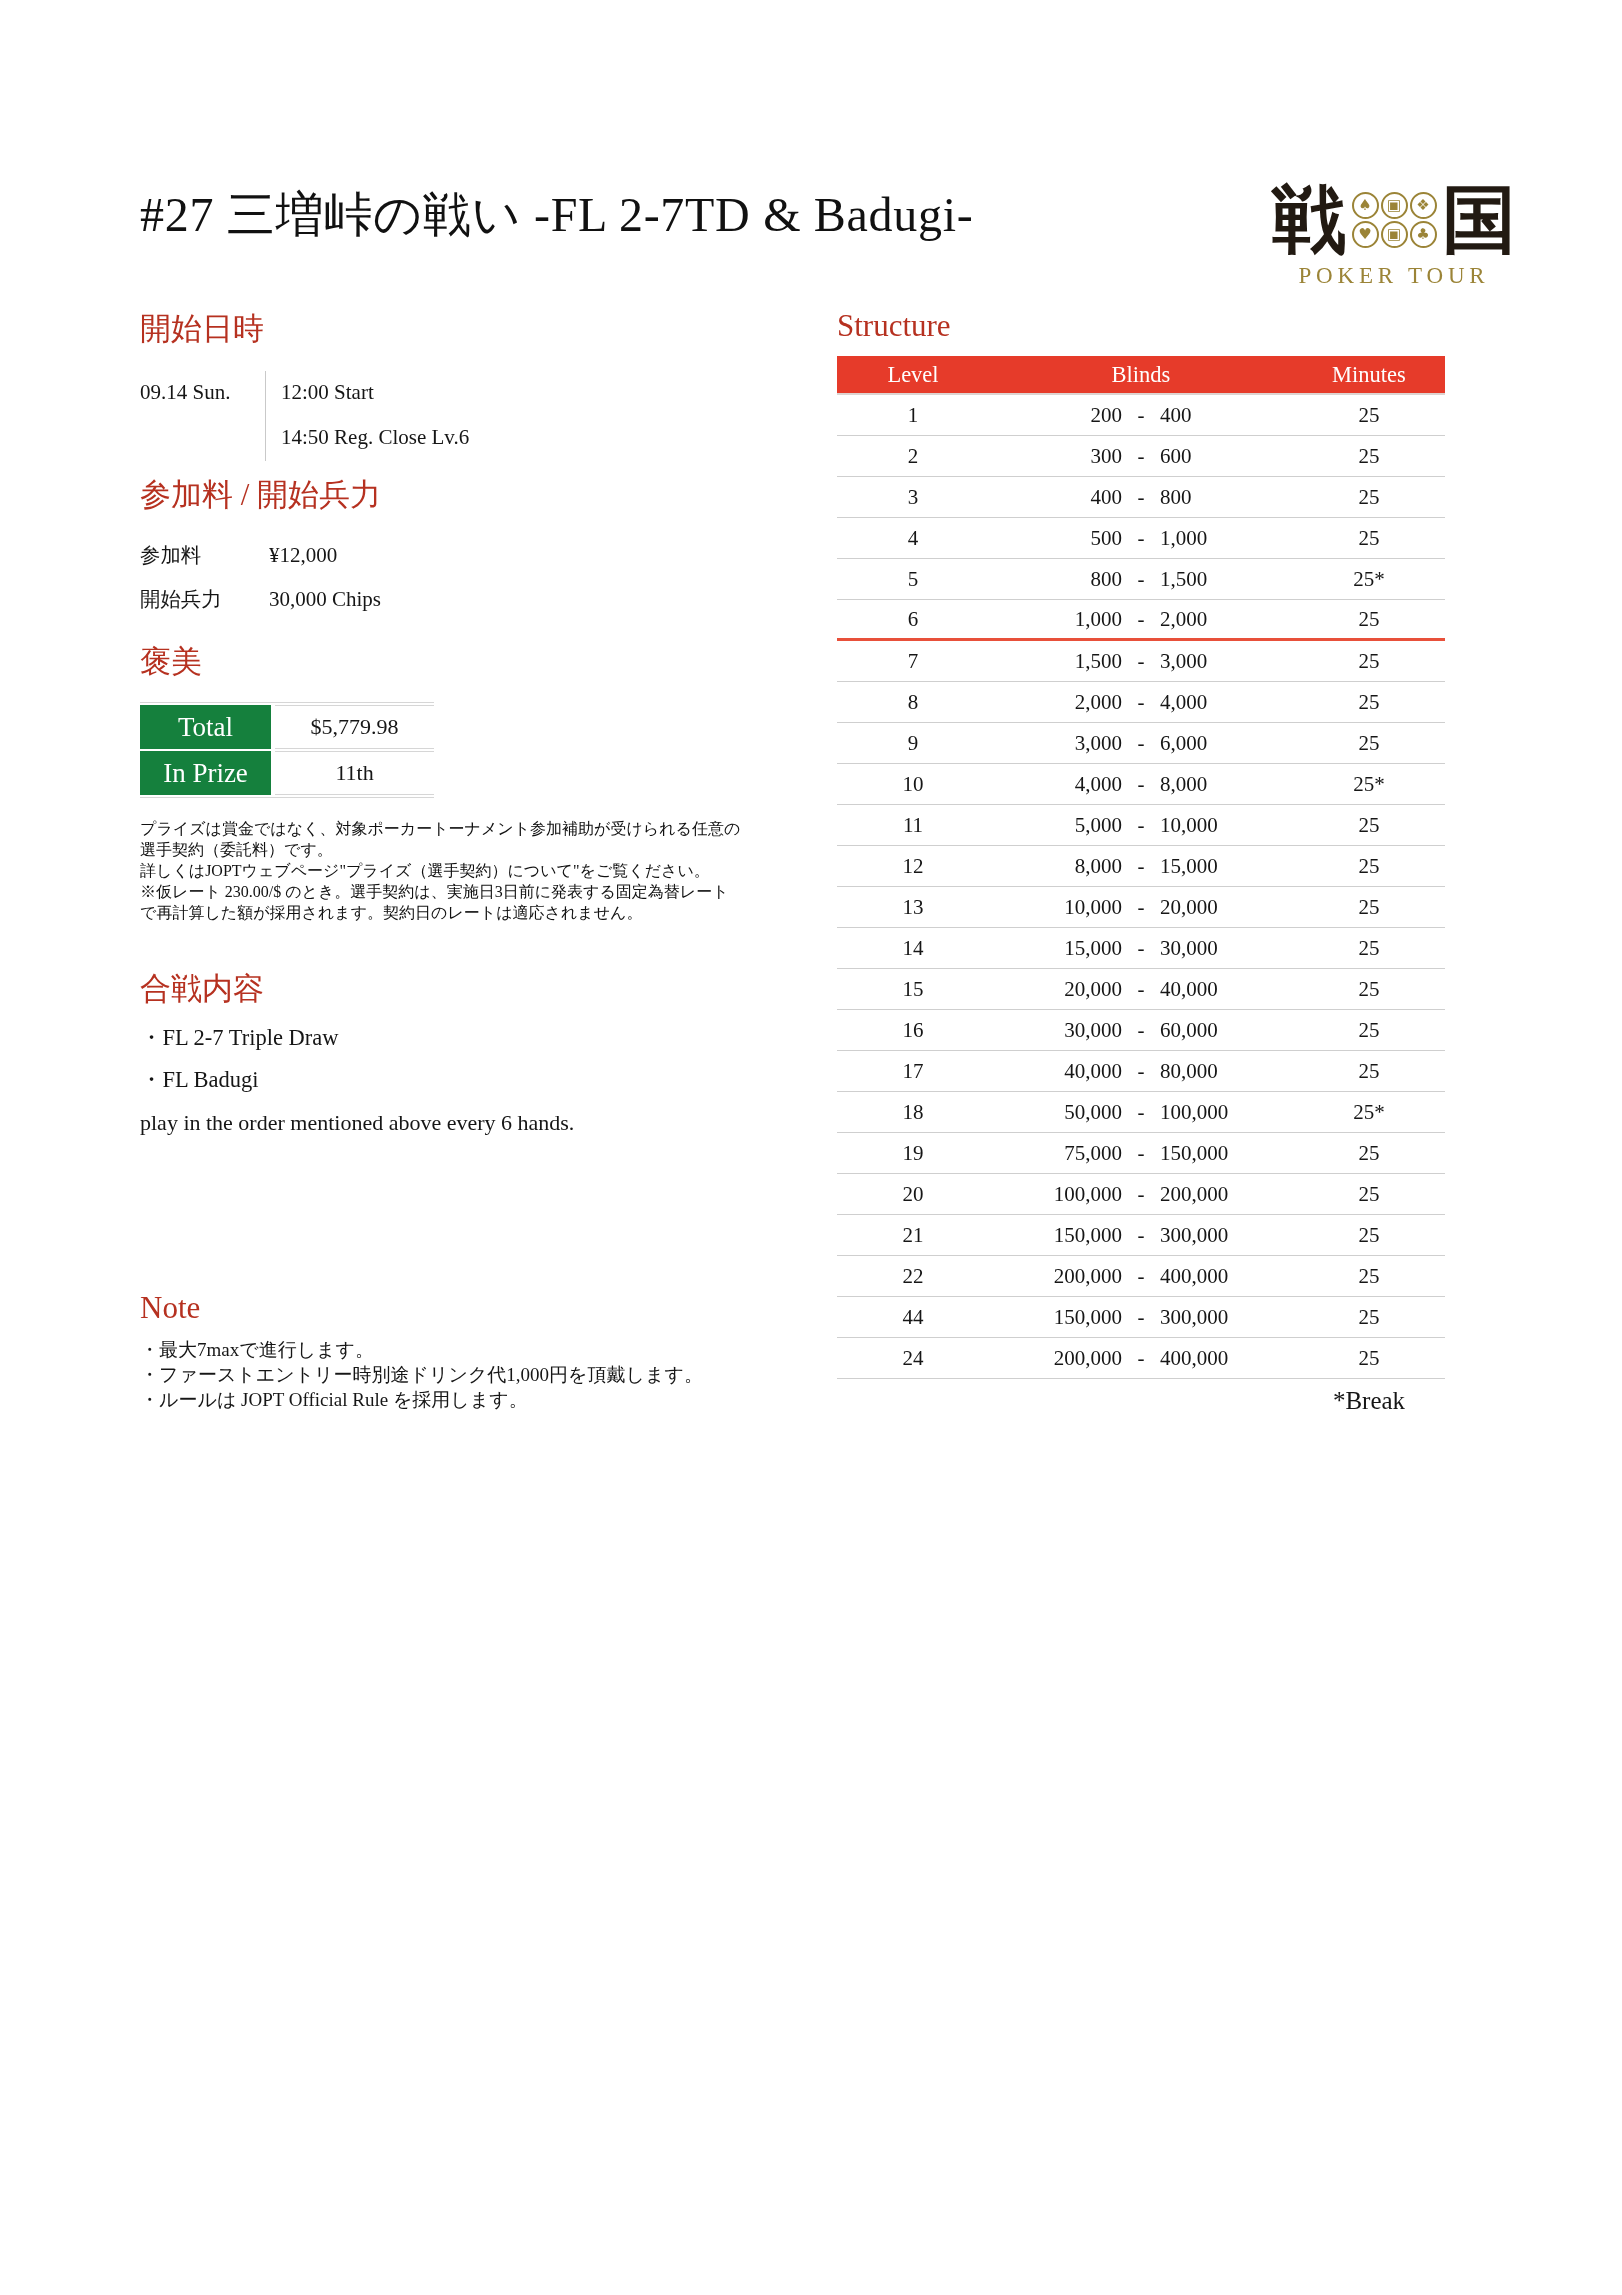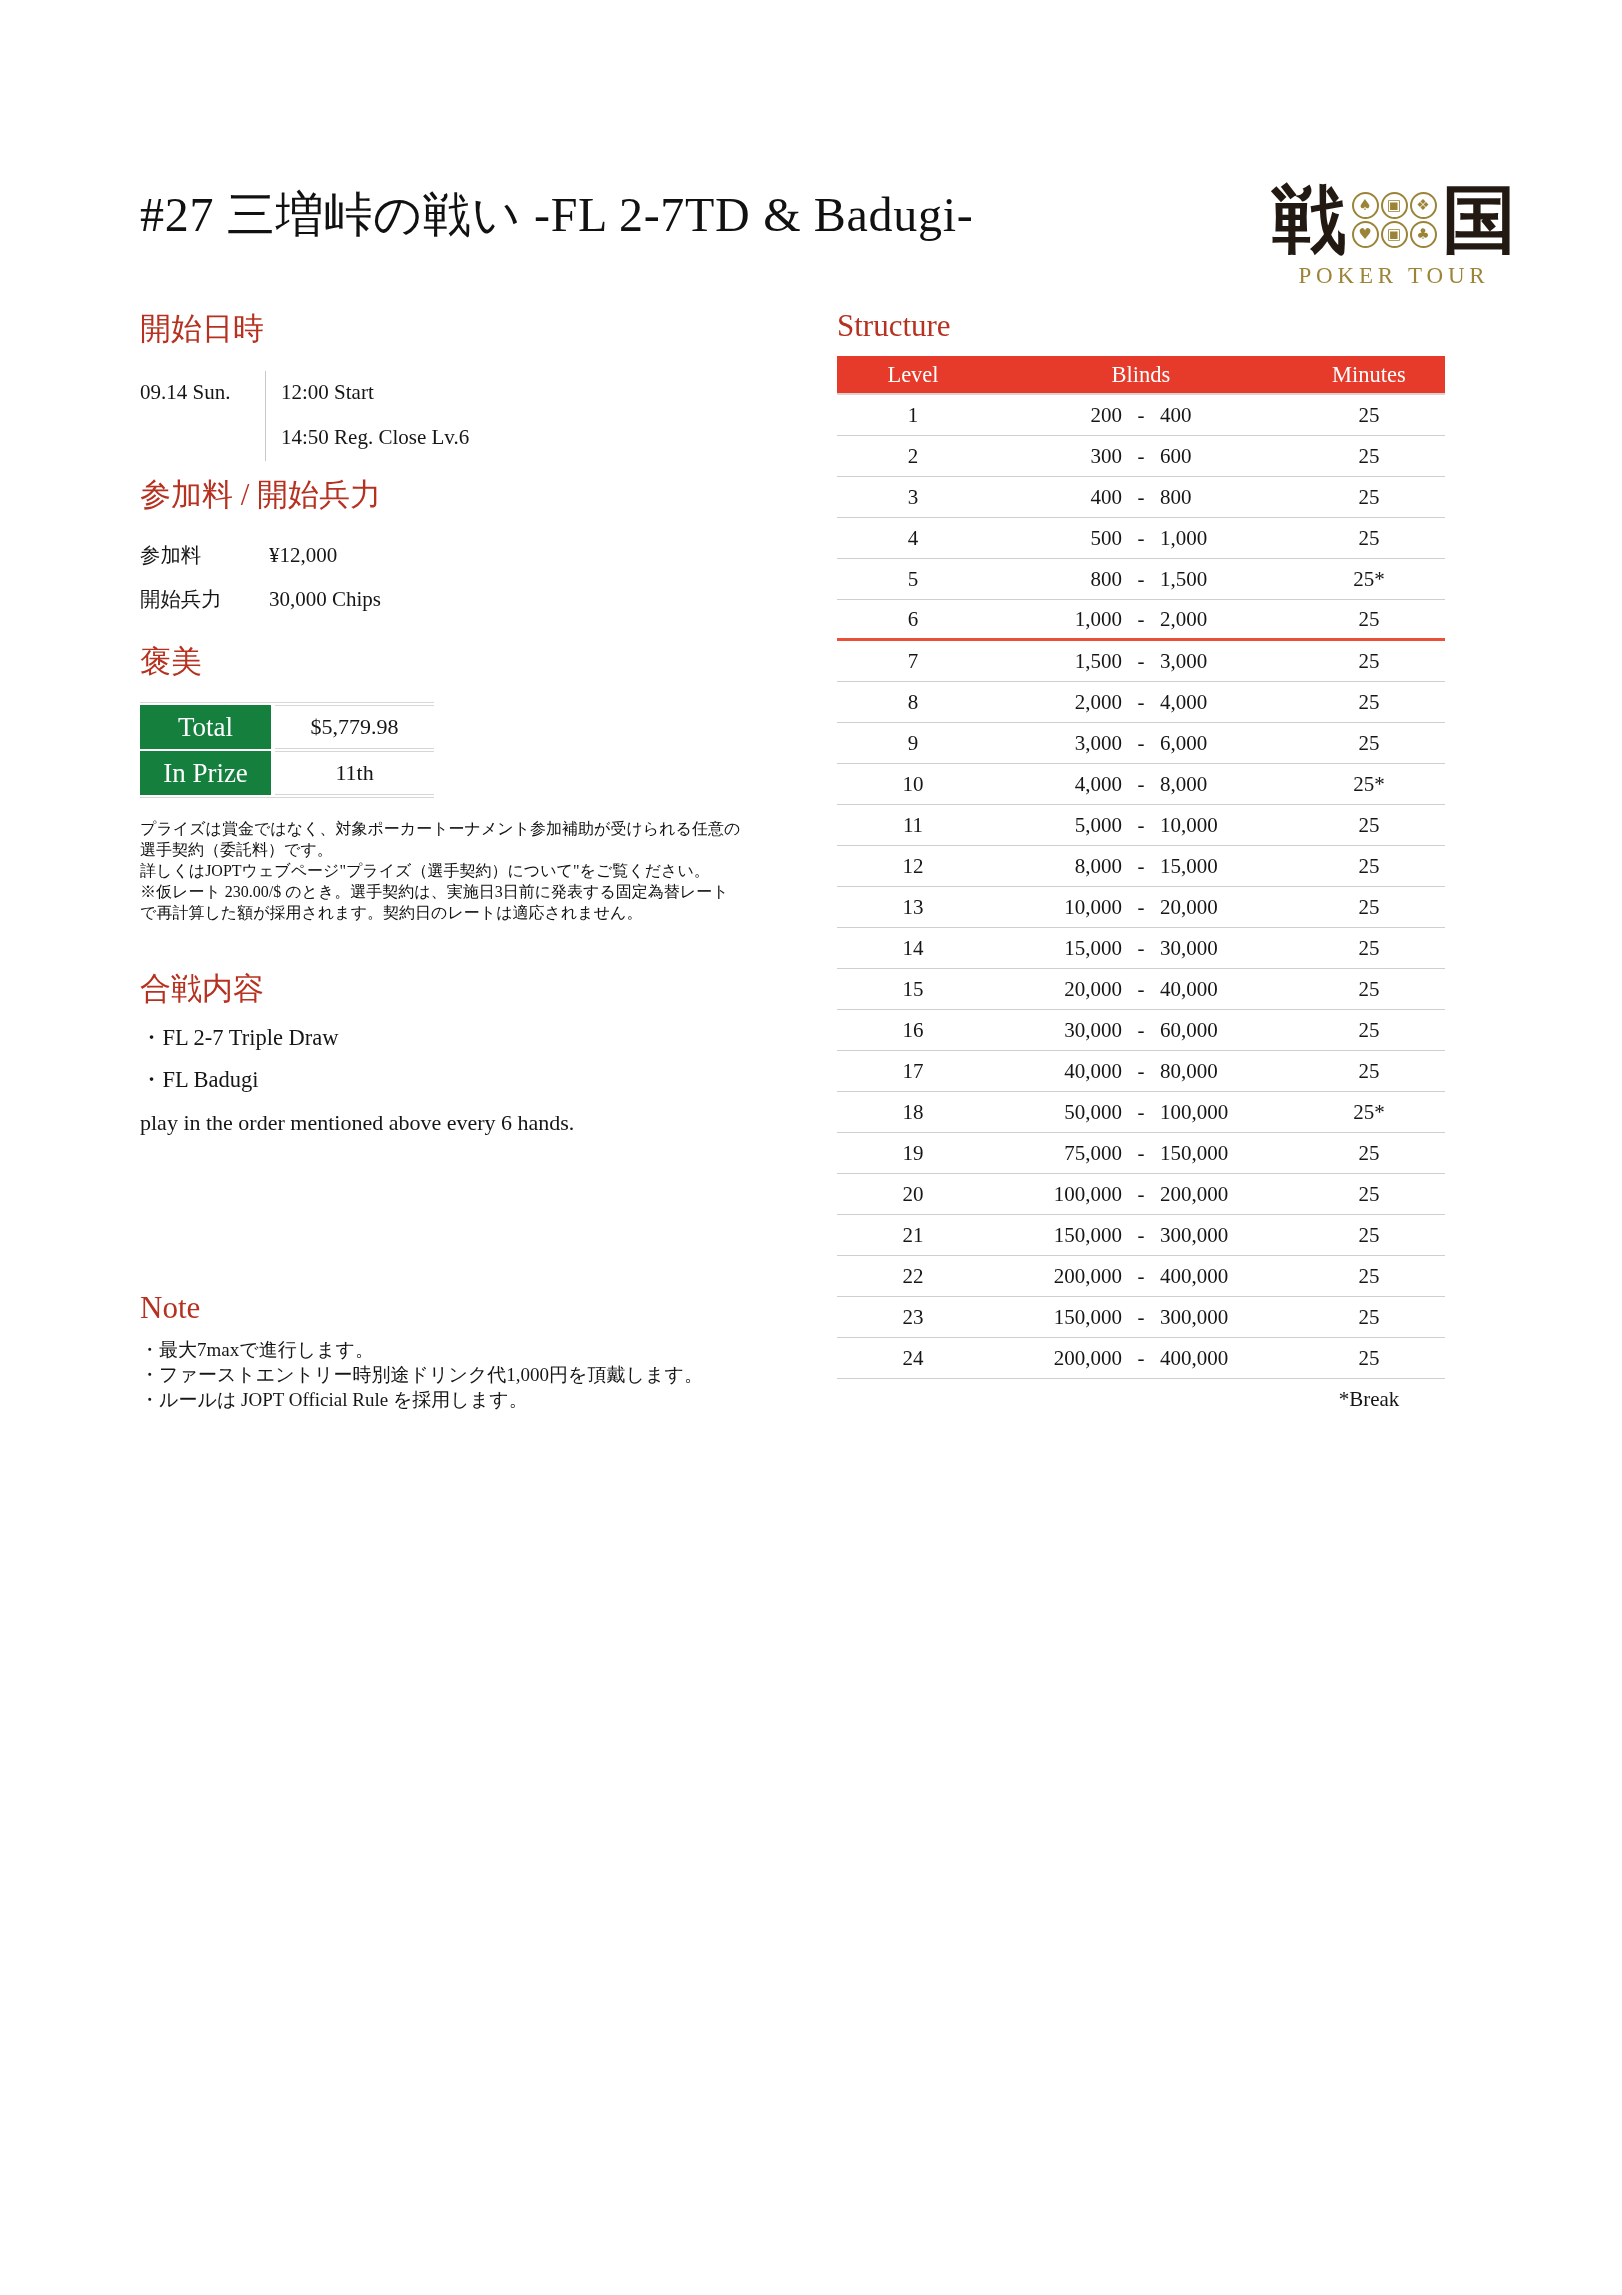--- a/index.html
+++ b/index.html
@@ -80,21 +80,21 @@
     border-bottom:1.4px solid #cfcfcf; align-items:center;
   }
   .st-body .st-row.reg-close { border-bottom:3.4px solid #e8503a; }
   .st-cell-level { text-align:center; font-size:21px; }
   .st-cell-blinds { display:flex; justify-content:center; font-size:21px; }
   .st-cell-blinds .sb { width:129px; text-align:right; }
   .st-cell-blinds .dash { width:38px; text-align:center; }
   .st-cell-blinds .bb { width:129px; text-align:left; }
   .st-cell-min { text-align:center; font-size:21px; }
   .st-footnote { position:absolute; left:1293px; top:1387px; width:152px;
-    text-align:center; font-size:21px; }
+    text-align:center; font-size:25px; }
 </style>
 </head>
 <body>
 
 <div class="page">
 
   <div class="doc-title">#27 三増峠の戦い -FL 2-7TD &amp; Badugi-</div>
 
   <div class="logo">
     <div class="logo-row">
@@ -366,21 +366,21 @@
         <div class="st-row">
           <div class="st-cell-level">22</div>
           <div class="st-cell-blinds">
             <span class="sb">200,000</span>
             <span class="dash">-</span>
             <span class="bb">400,000</span>
           </div>
           <div class="st-cell-min">25</div>
         </div>
         <div class="st-row">
-          <div class="st-cell-level">23</div>
+          <div class="st-cell-level">44</div>
           <div class="st-cell-blinds">
             <span class="sb">150,000</span>
             <span class="dash">-</span>
             <span class="bb">300,000</span>
           </div>
           <div class="st-cell-min">25</div>
         </div>
         <div class="st-row">
           <div class="st-cell-level">24</div>
           <div class="st-cell-blinds">

